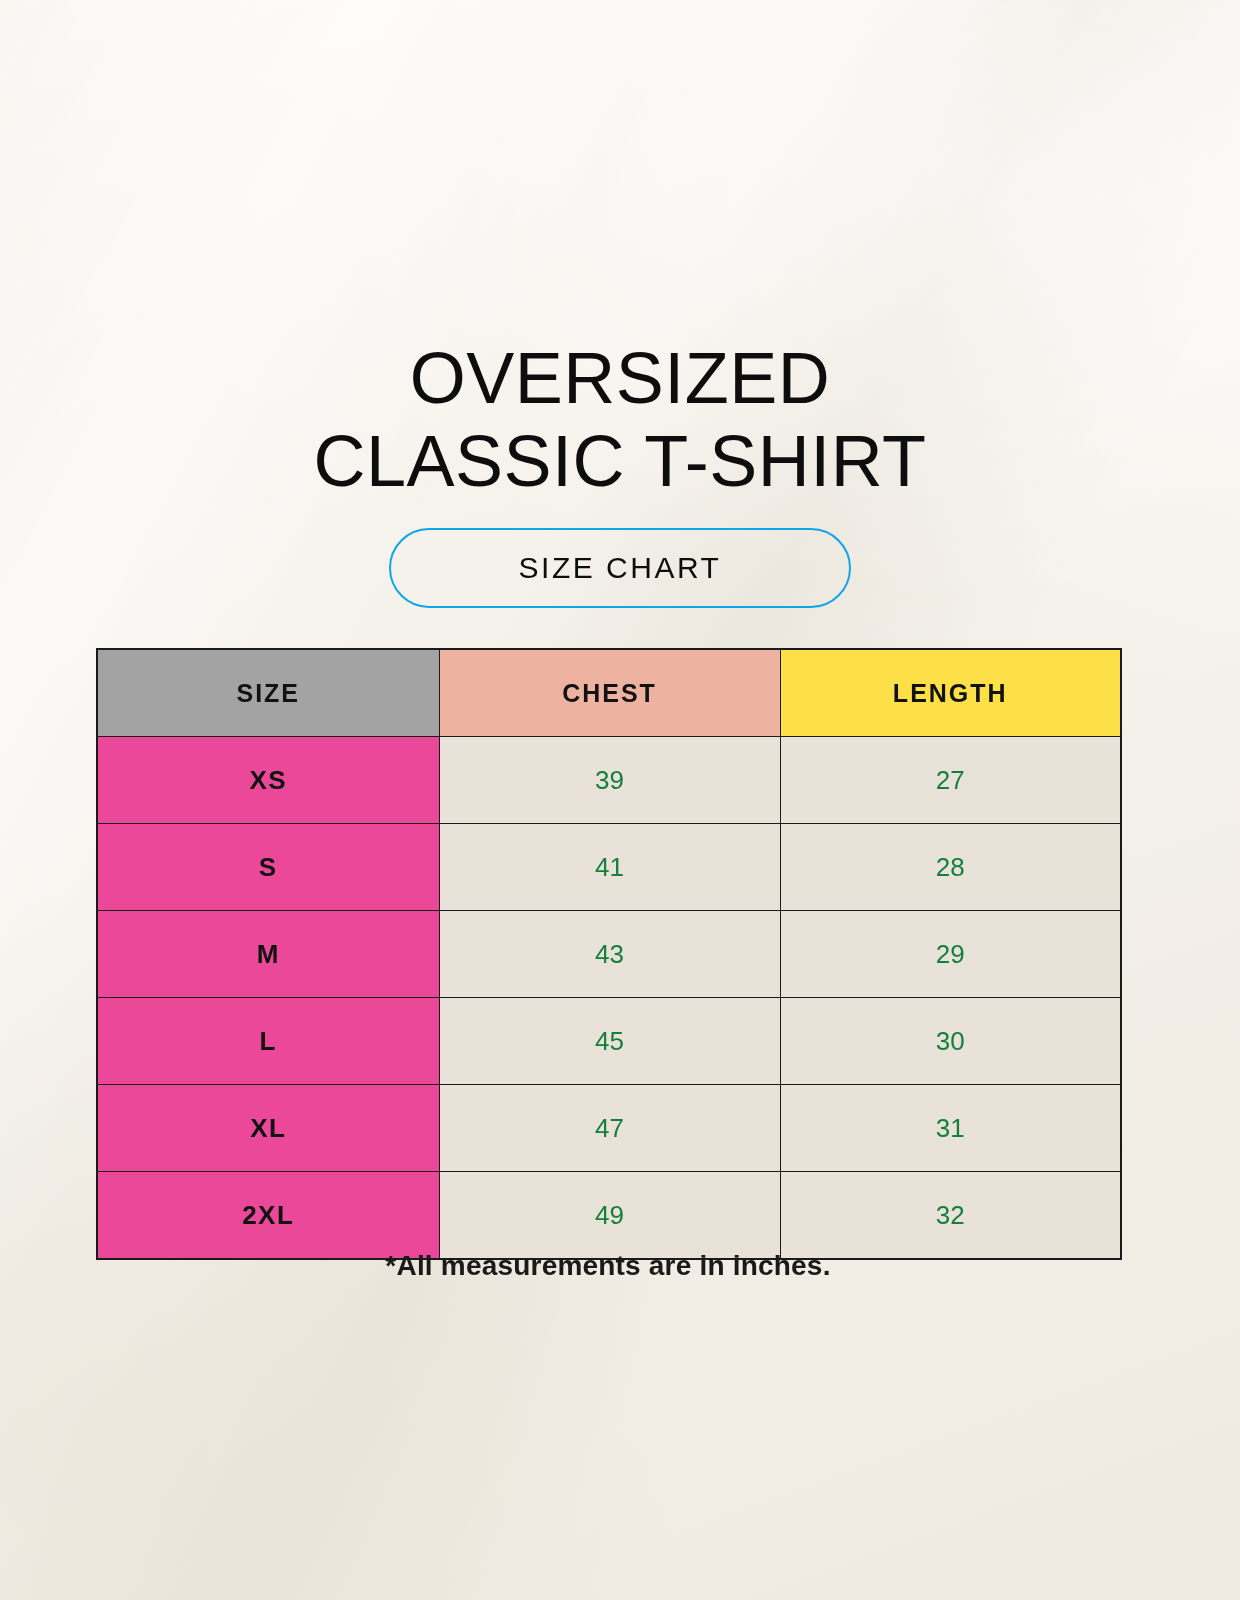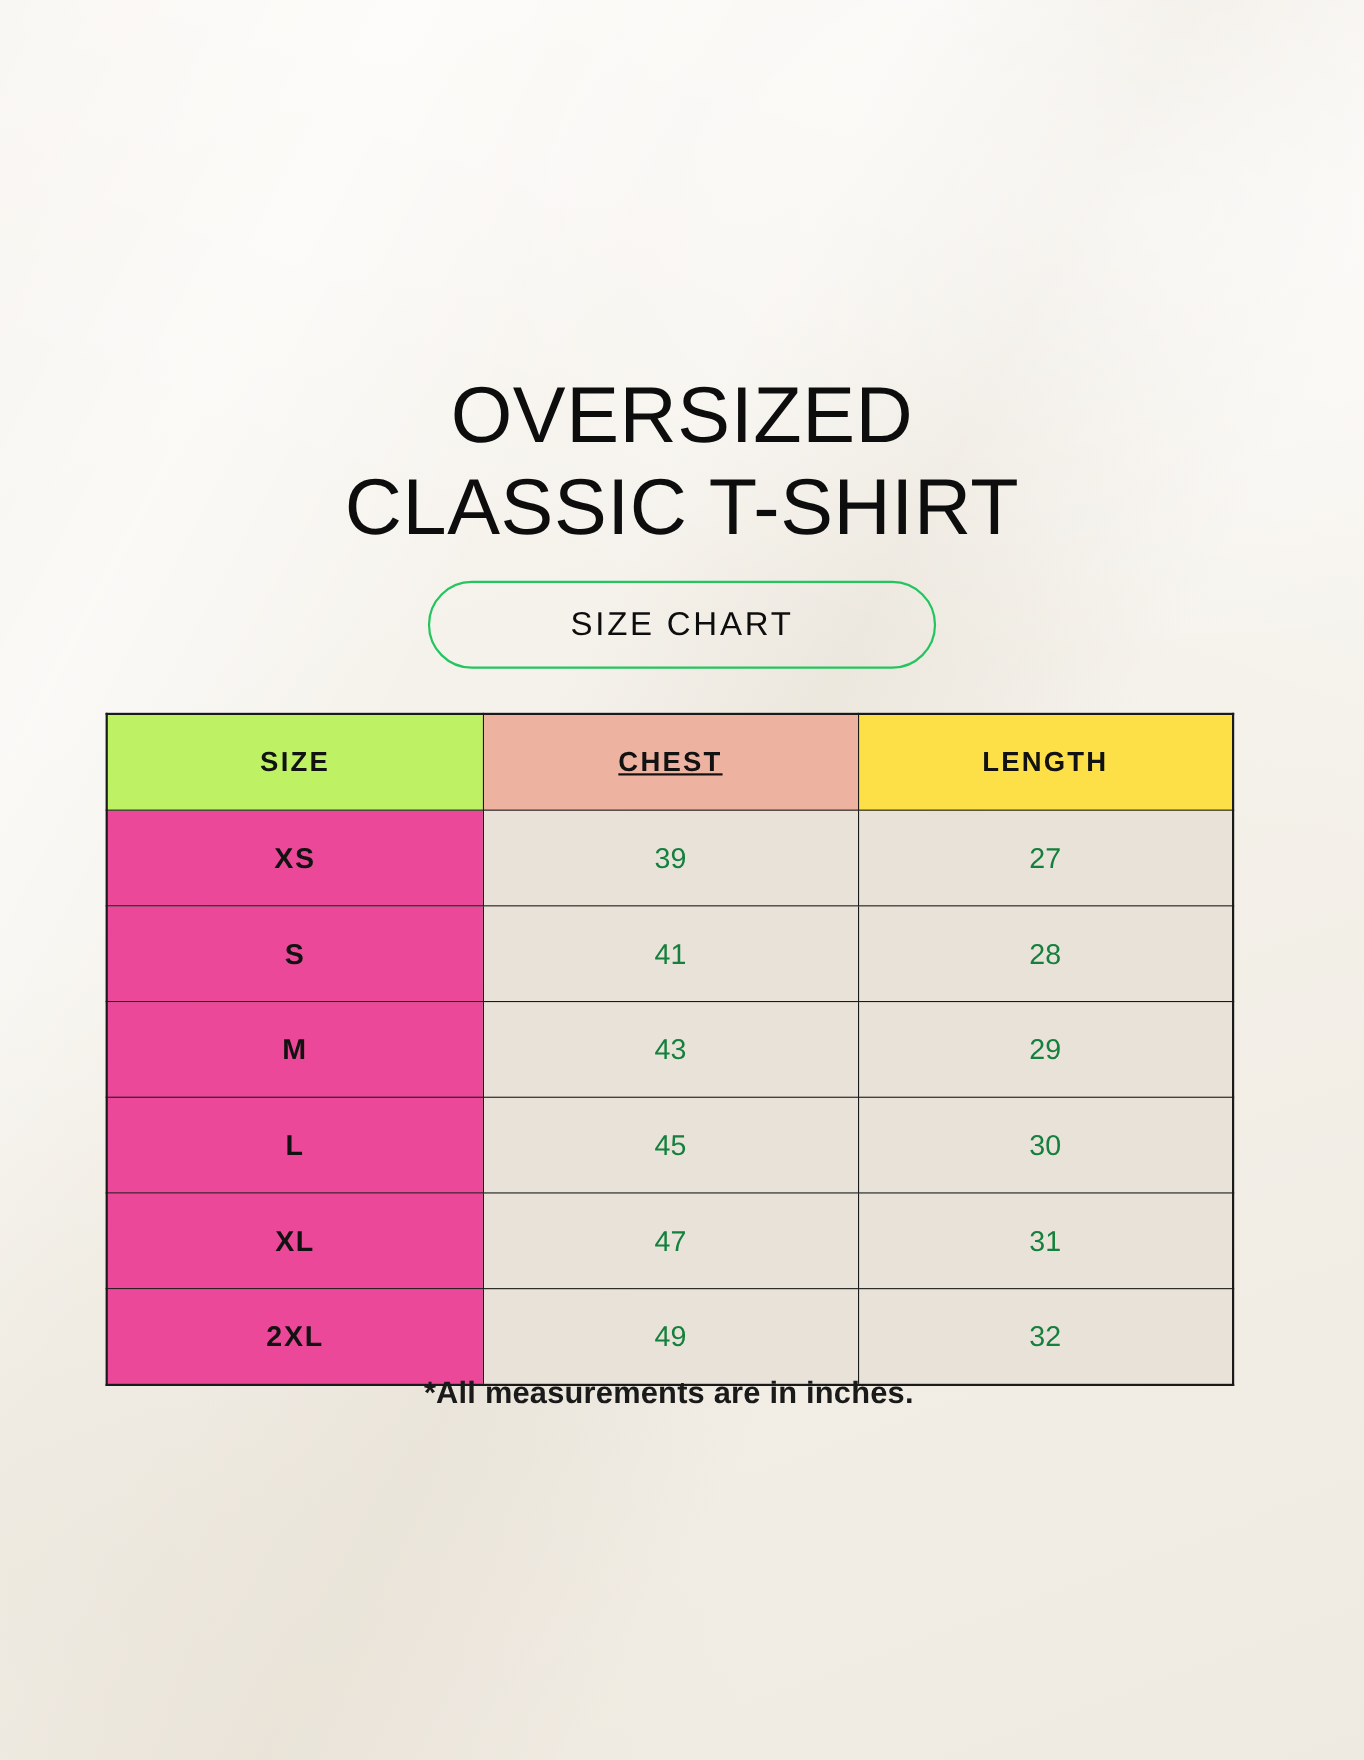--- a/index.html
+++ b/index.html
@@ -59,21 +59,21 @@
   .title .line1 { display: block; }
   .title .line2 { display: block; margin-top: 14px; }
 
   .badge {
     position: absolute;
     top: 528px;
     left: 50%;
     transform: translateX(-50%);
     width: 462px;
     height: 80px;
-    border: 2px solid #22c55e;
+    border: 2px solid #0ea5e9;
     border-radius: 40px;
     display: flex;
     align-items: center;
     justify-content: center;
     font-size: 30px;
     letter-spacing: 2.5px;
     font-weight: 500;
     color: #0d0d0d;
     background: transparent;
     box-sizing: border-box;
@@ -103,22 +103,22 @@
     height: 86px;
     padding: 0;
   }
 
   thead th {
     font-size: 25px;
     letter-spacing: 2px;
     font-weight: 700;
     color: #121212;
   }
-  thead th.h-size  { background: #bef264; }
-  thead th.h-chest { background: #eeb2a1; text-decoration: underline; }
+  thead th.h-size  { background: #a3a3a3; }
+  thead th.h-chest { background: #eeb2a1; }
   thead th.h-length{ background: #fde047; }
 
   tbody td.size-cell {
     background: #ec4899;
     font-size: 26px;
     font-weight: 700;
     letter-spacing: 1.5px;
     color: #121212;
   }
   tbody td.val-cell {

